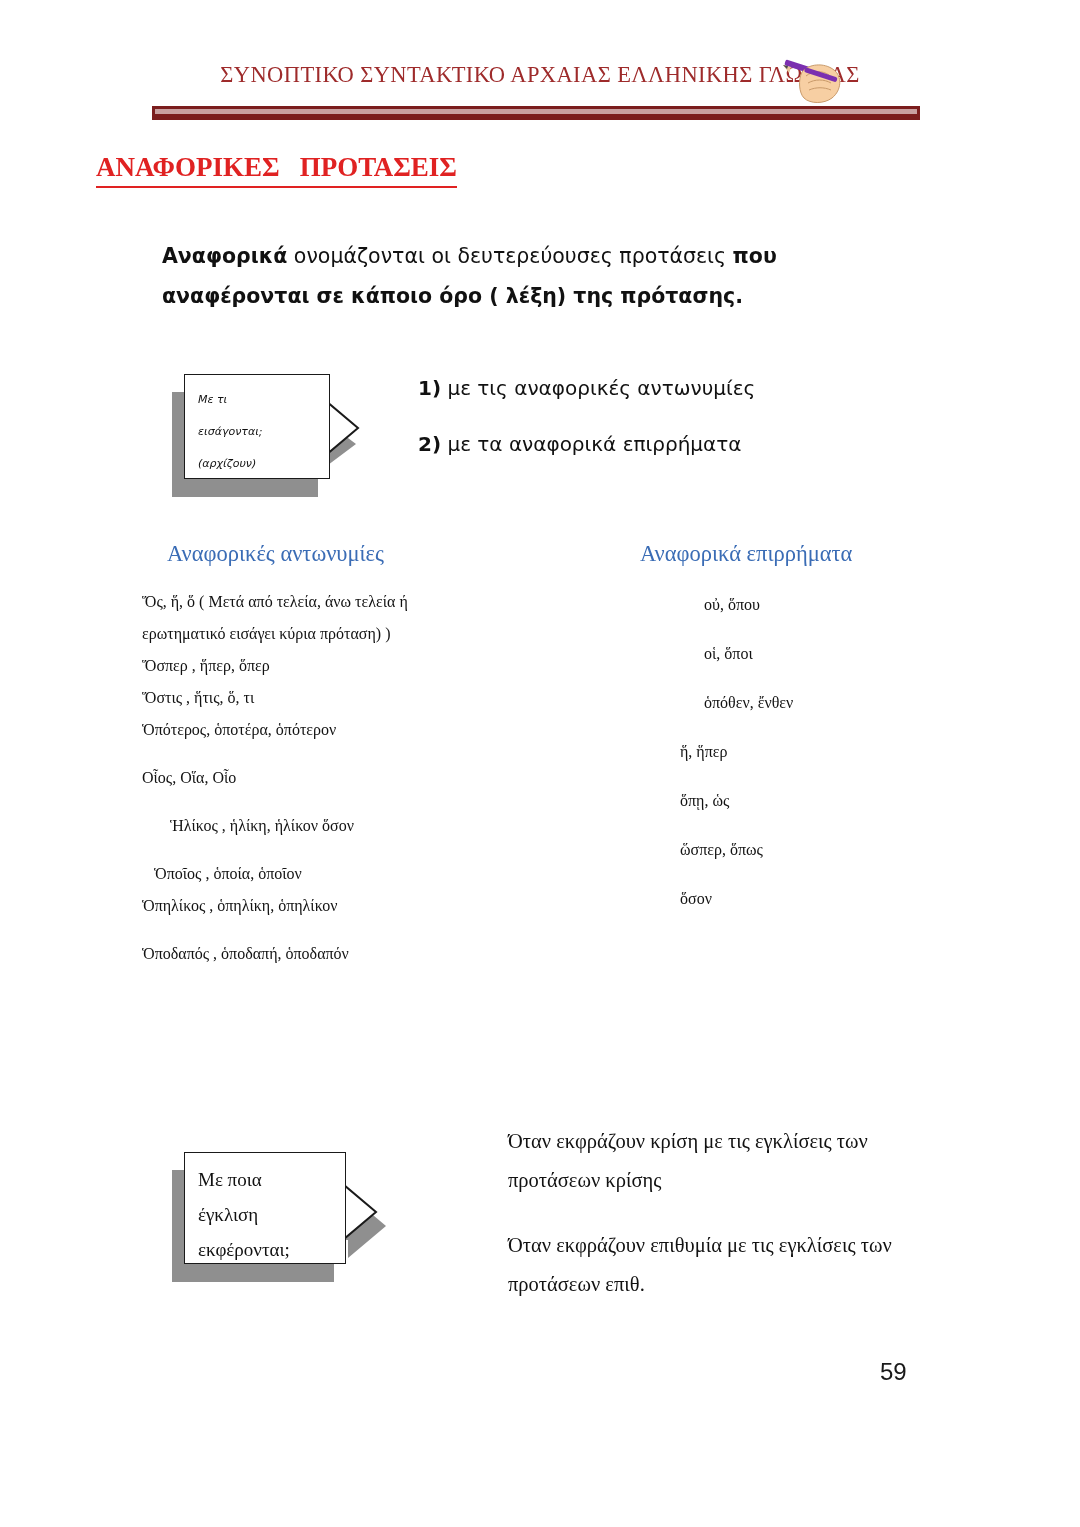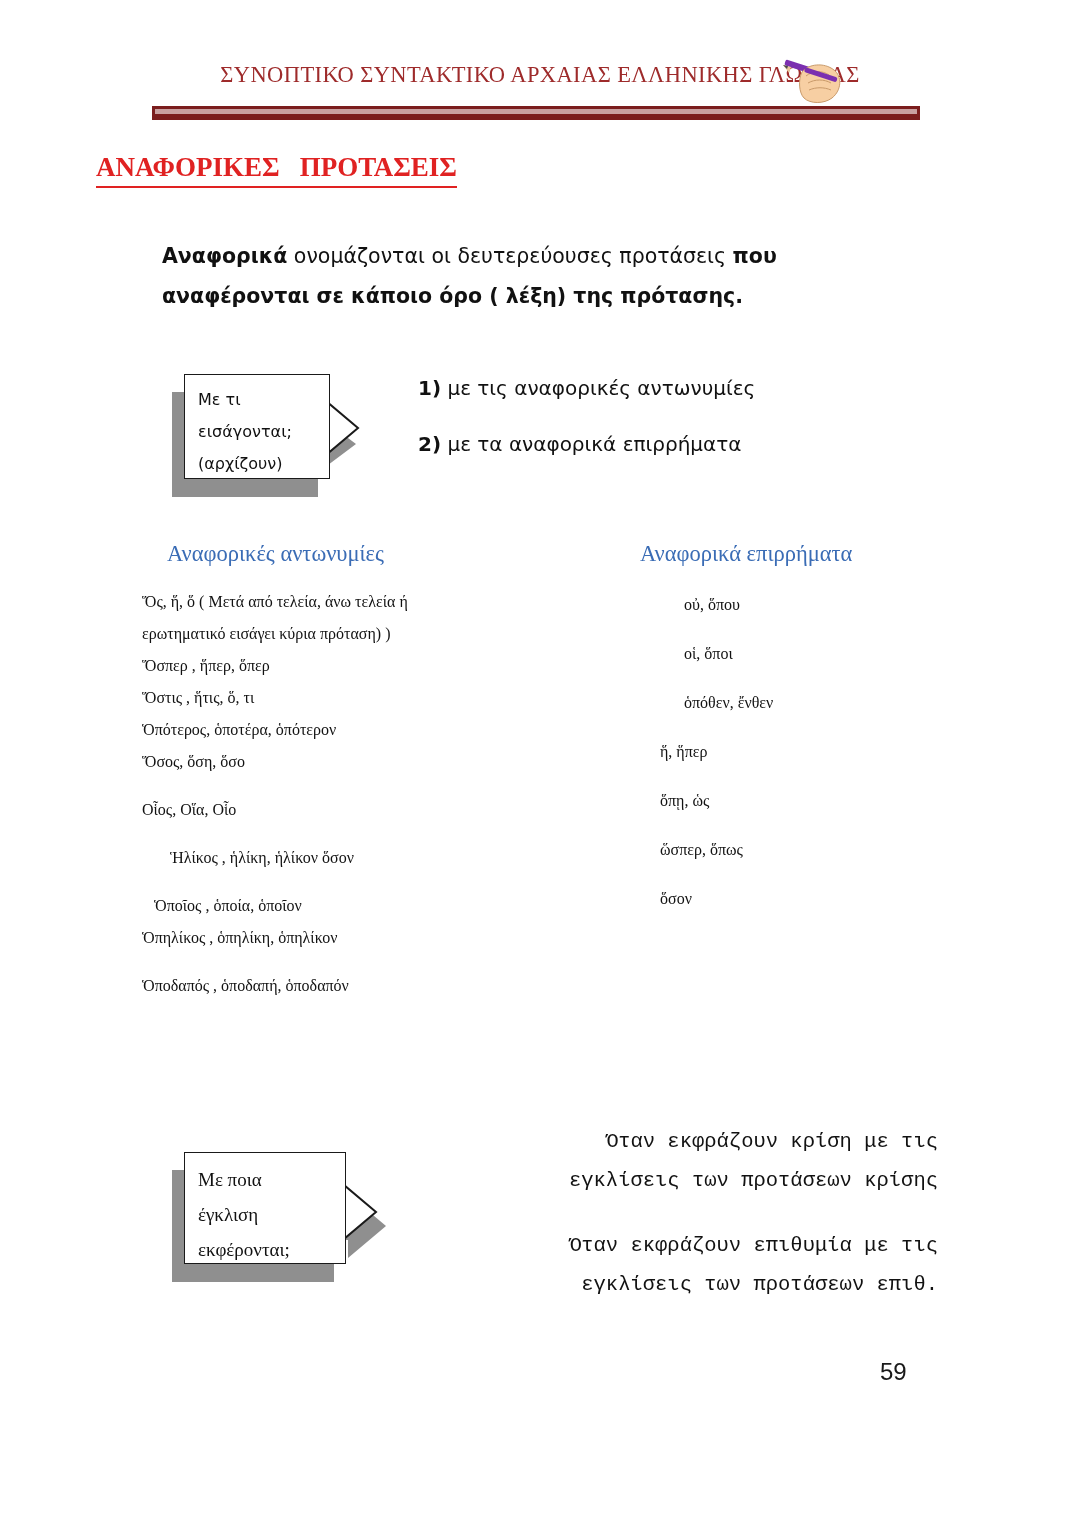--- a/index.html
+++ b/index.html
@@ -129,22 +129,23 @@
     width: 130px;
     font-size: 17px;
     line-height: 33px;
     color: #111111;
   }
   .callout svg { position: absolute; overflow: visible; }
 
   .callout1 { left: 172px; top: 374px; width: 260px; height: 125px; }
   .callout1 .boxtext {
     font-family: "DejaVu Sans", "Liberation Sans", sans-serif;
-    font-size: 16px;
+    font-size: 11px;
     line-height: 32px;
+    font-style: italic;
   }
   .callout2 { left: 172px; top: 1152px; width: 290px; height: 130px; }
   .callout2 .shadow { width: 162px; height: 112px; }
   .callout2 .boxbody { width: 162px; height: 112px; }
   .callout2 .boxtext {
     font-family: "Liberation Serif", "DejaVu Serif", serif;
     font-size: 19px;
     line-height: 35px;
     width: 145px;
   }
@@ -180,35 +181,34 @@
     color: #121212;
   }
   .col-list .li { white-space: nowrap; }
 
   .col-left { left: 142px; top: 586px; width: 440px; }
   .col-left .li { line-height: 32px; }
   .col-left .li.indent1 { padding-left: 12px; }
   .col-left .li.indent2 { padding-left: 28px; }
   .col-left .li.gap { margin-top: 16px; }
 
-  .col-right { left: 660px; top: 580px; width: 330px; }
+  .col-right { left: 680px; top: 580px; width: 330px; }
   .col-right .li { line-height: 49px; }
   .col-right .li.indent1 { padding-left: 24px; }
 
   
   .bottom-text {
     position: absolute;
     left: 508px;
     top: 1122px;
     width: 430px;
-    font-family: Liberation Mono, monospace;
+    font-family: Liberation Serif, serif;
     font-size: 20.5px;
     line-height: 39px;
     color: #121212;
-    text-align: right;
   }
   .bottom-text p { margin: 0 0 26px 0; }
 
   
   .page-number {
     position: absolute;
     left: 880px;
     top: 1358px;
     font-family: Liberation Sans, sans-serif;
     font-size: 24px;
@@ -278,21 +278,20 @@
 
   <div class="col-head col-head-left">Αναφορικές αντωνυμίες</div>
   <div class="col-head col-head-right">Αναφορικά επιρρήματα</div>
 
   <div class="col-list col-left">
     <div class="li">Ὅς, ἥ, ὅ ( Μετά από τελεία, άνω τελεία ή</div>
     <div class="li">ερωτηματικό εισάγει κύρια πρόταση) )</div>
     <div class="li">Ὅσπερ , ἥπερ, ὅπερ</div>
     <div class="li">Ὅστις , ἥτις, ὅ, τι</div>
     <div class="li">Ὁπότερος, ὁποτέρα, ὁπότερον</div>
-    <div class="li">Ὅσος, ὅση, ὅσο</div>
     <div class="li gap">Οἷος,  Οἵα,  Οἷο</div>
     <div class="li gap indent2">Ἡλίκος , ἡλίκη, ἡλίκον ὅσον</div>
     <div class="li gap indent1">Ὁποῖος , ὁποία, ὁποῖον</div>
     <div class="li">Ὁπηλίκος , ὁπηλίκη, ὁπηλίκον</div>
     <div class="li gap">Ὁποδαπός , ὁποδαπή, ὁποδαπόν</div>
   </div>
 
   <div class="col-list col-right">
     <div class="li indent1">οὐ, ὅπου</div>
     <div class="li indent1">οἱ, ὅποι</div>

